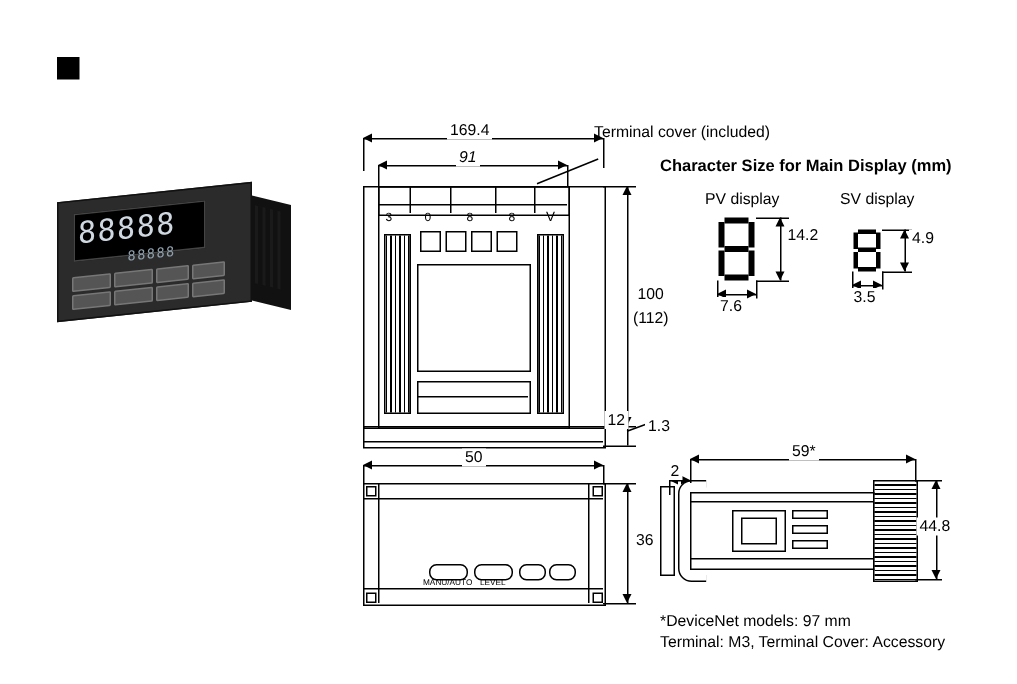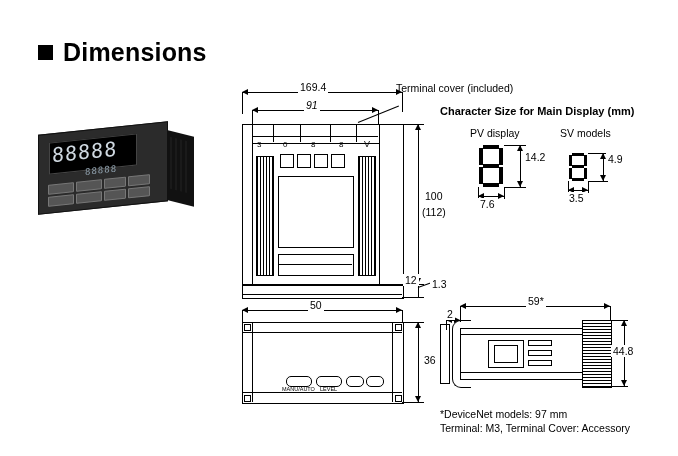--- a/index.html
+++ b/index.html
@@ -58,21 +58,20 @@
   .ar-d{border-left:3px solid transparent;border-right:3px solid transparent;border-top:6px solid #000;}
   .seg{position:absolute;background:#000;}
 
   .note{position:absolute;font-size:10.5px;white-space:nowrap;}
 </style>
 </head>
 <body>
 
 <div class="abs" id="title-row">
   <div id="title-square"></div>
-  <div id="title-text">Dimensions</div>
 </div>
 
 <div class="abs" id="photo">
   <div id="photo-side">
     <div class="pvent" style="left:6px;top:6px;height:52px;"></div>
     <div class="pvent" style="left:11px;top:6px;height:52px;"></div>
     <div class="pvent" style="left:16px;top:6px;height:52px;"></div>
     <div class="pvent" style="left:21px;top:6px;height:52px;"></div>
   </div>
   <div id="photo-body">
@@ -185,21 +184,21 @@
   <div class="ar ar-d" style="left:77px;top:76px;"></div>
   <div class="dimtxt" style="left:83px;top:46px;">14.2</div>
 
   <div class="ln vl" style="left:38px;top:82px;height:12px;"></div>
   <div class="ln vl" style="left:64px;top:82px;height:12px;"></div>
   <div class="ln hl" style="left:38px;top:91px;width:26px;"></div>
   <div class="ar ar-l" style="left:38px;top:88px;"></div>
   <div class="ar ar-r" style="left:58px;top:88px;"></div>
   <div class="dimtxt" style="left:38px;top:93px;">7.6</div>
 
-  <div class="lbl" style="left:120px;top:22px;">SV models</div>
+  <div class="lbl" style="left:120px;top:22px;">SV display</div>
   <div style="position:absolute;left:128px;top:48px;width:20px;height:28px;background:#fff;">
     <div class="seg" style="left:4px;top:0px;width:12px;height:3px;"></div>
     <div class="seg" style="left:4px;top:12px;width:12px;height:3px;"></div>
     <div class="seg" style="left:4px;top:25px;width:12px;height:3px;"></div>
     <div class="seg" style="left:1px;top:2px;width:3px;height:11px;"></div>
     <div class="seg" style="left:16px;top:2px;width:3px;height:11px;"></div>
     <div class="seg" style="left:1px;top:15px;width:3px;height:11px;"></div>
     <div class="seg" style="left:16px;top:15px;width:3px;height:11px;"></div>
   </div>
   <div class="ln hl" style="left:148px;top:48px;width:20px;"></div>

